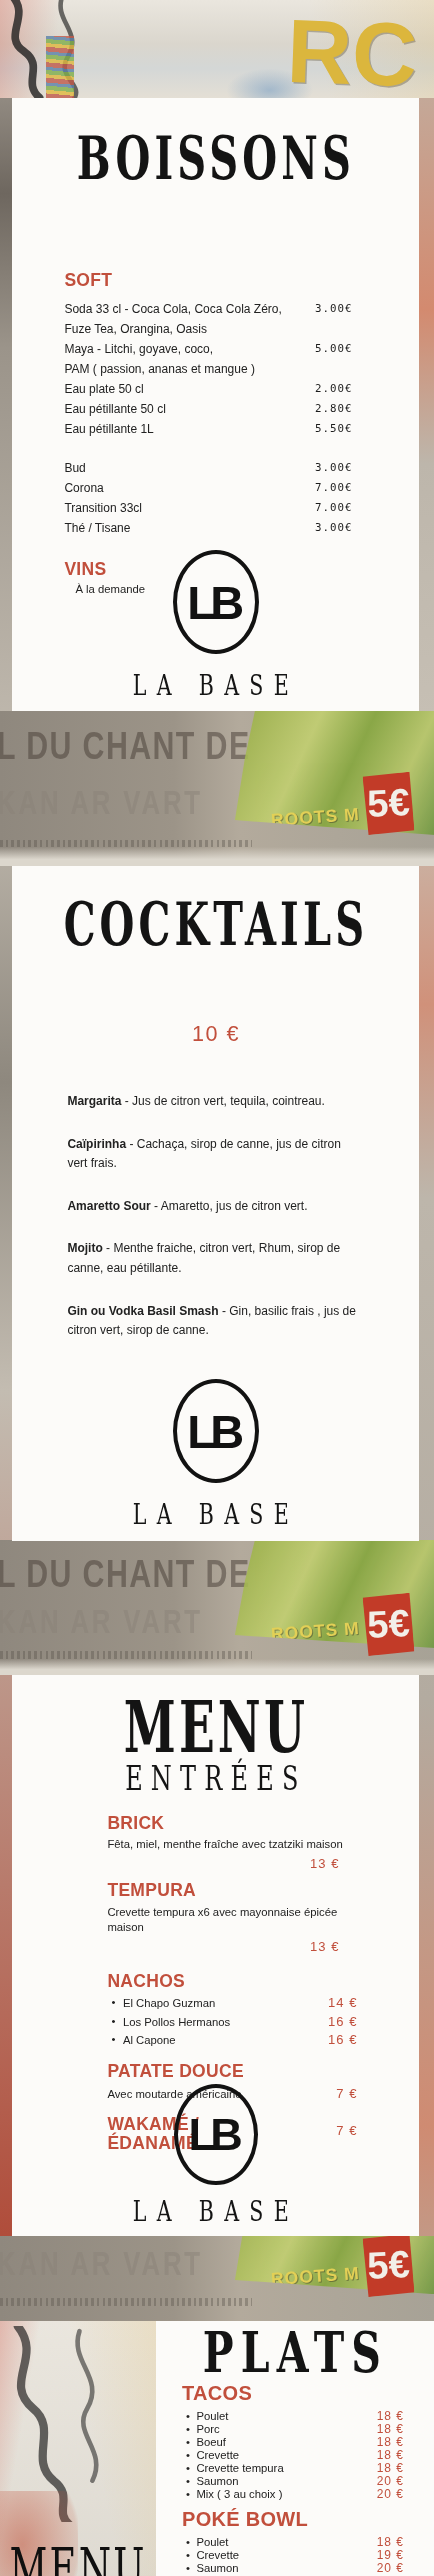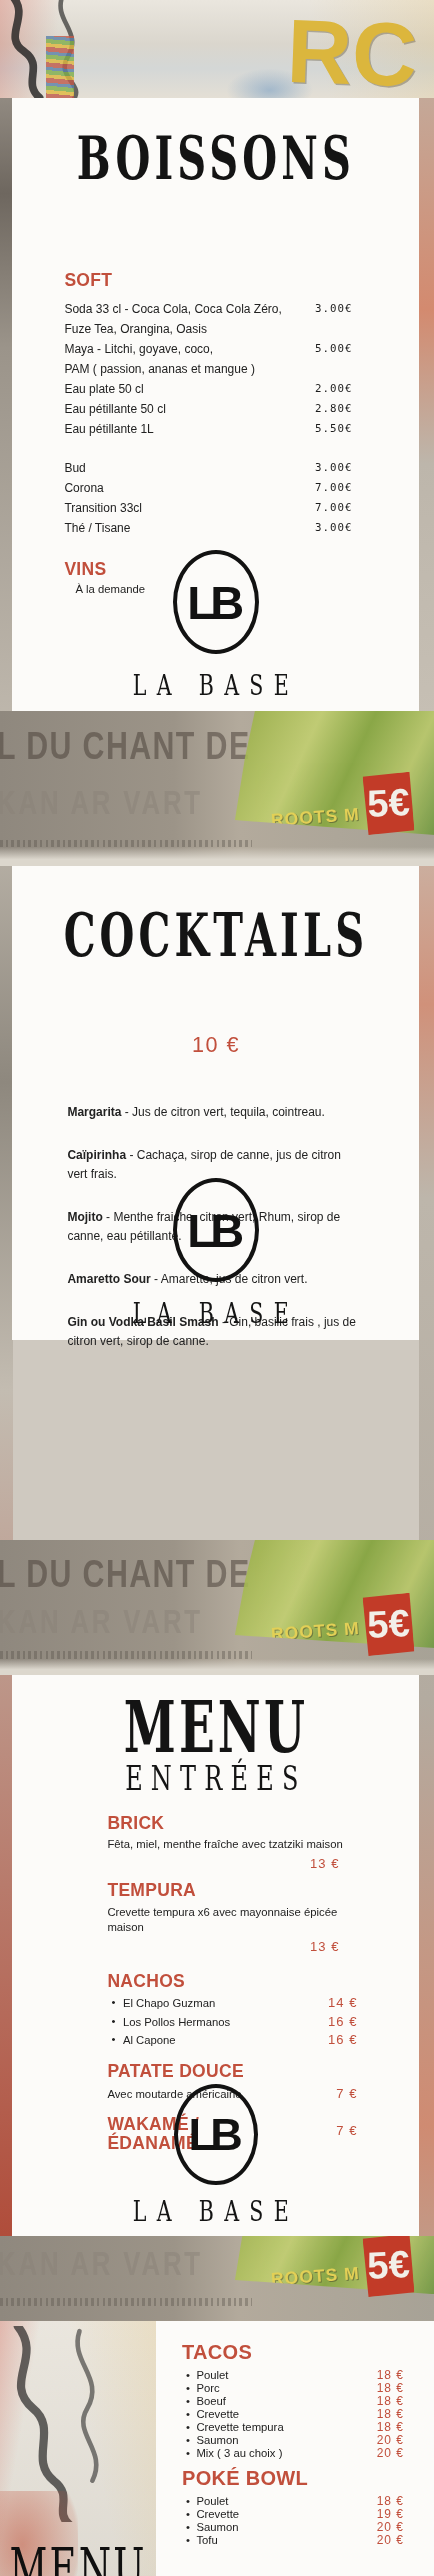--- a/index.html
+++ b/index.html
@@ -223,28 +223,28 @@
   <h2 class="redhead" style="margin:21.6px 0 0 52px;">VINS</h2>
   <div style="margin:5.2px 0 0 63px;font-size:11.3px;">À la demande</div>
   <div class="logoblock" style="bottom:14.4px;">
     <div class="logo" style="width:78px;height:96px;">
       <span class="mono" style="font-size:47px;">LB</span>
     </div>
     <div class="labase"><span class="display stretch" style="transform:scaleY(1.35);">LA BASE</span></div>
   </div>
 </section>
 
-<section class="card" style="left:12.4px;top:866px;width:407px;height:474px;padding-top:49px;">
+<section class="card" style="left:12.4px;top:866px;width:407px;height:675px;padding-top:38px;">
   <h1 class="title-xl" style="margin:0;"><span class="display stretch">COCKTAILS</span></h1>
   <div style="text-align:center;margin-top:77px;color:#c14f3c;font-size:21.6px;letter-spacing:1.5px;">10 €</div>
   <div class="ck-items" style="margin-top:45px;">
     <div class="ck-item"><span class="bname">Margarita</span> <span>- Jus de citron vert, tequila, cointreau.</span></div>
     <div class="ck-item"><span class="bname">Caïpirinha</span> <span>- Cachaça, sirop de canne, jus de citron vert frais.</span></div>
+    <div class="ck-item"><span class="bname">Amaretto Sour</span> <span>- Amaretto, jus de citron vert.</span></div>
     <div class="ck-item"><span class="bname">Mojito</span> <span>- Menthe fraiche, citron vert, Rhum, sirop de canne, eau pétillante.</span></div>
-    <div class="ck-item"><span class="bname">Amaretto Sour</span> <span>- Amaretto, jus de citron vert.</span></div>
     <div class="ck-item"><span class="bname">Gin ou Vodka Basil Smash</span> <span>- Gin, basilic frais , jus de citron vert, sirop de canne.</span></div>
   </div>
   <div class="logoblock" style="bottom:15.5px;">
     <div class="logo" style="width:78px;height:96px;">
       <span class="mono" style="font-size:47px;">LB</span>
     </div>
     <div class="labase"><span class="display stretch" style="transform:scaleY(1.35);">LA BASE</span></div>
   </div>
 </section>
 
@@ -290,20 +290,21 @@
     <div class="labase" style="margin-top:17.5px;"><span class="display stretch" style="transform:scaleY(1.35);">LA BASE</span></div>
   </div>
 </section>
 
 <div class="side-menu">
   <div style="margin-top:227px;font-size:37px;"><span class="display stretch" style="transform:scaleY(1.5);letter-spacing:2.1px;">MENU</span></div>
 
 </div>
 
 <section class="card" style="left:156px;top:2321px;width:279px;height:770px;padding-top:12.4px;">
+  <h1 style="margin:0;text-align:center;font-size:41px;letter-spacing:7.2px;line-height:1;"><span class="display stretch" style="transform:scaleY(1.35);">PLATS</span></h1>
   <div class="pl-wrap" style="margin-top:8.2px;">
     <h3 class="redhead pl-head" style="margin:0;">TACOS</h3>
     <ul class="pl-list" style="margin-top:6.2px;">
       <li class="prow">
           <span>Poulet</span>
           <span class="red-price" style="font-size:12px;">18 €</span>
         </li>
       <li class="prow">
           <span>Porc</span>
           <span class="red-price" style="font-size:12px;">18 €</span>

